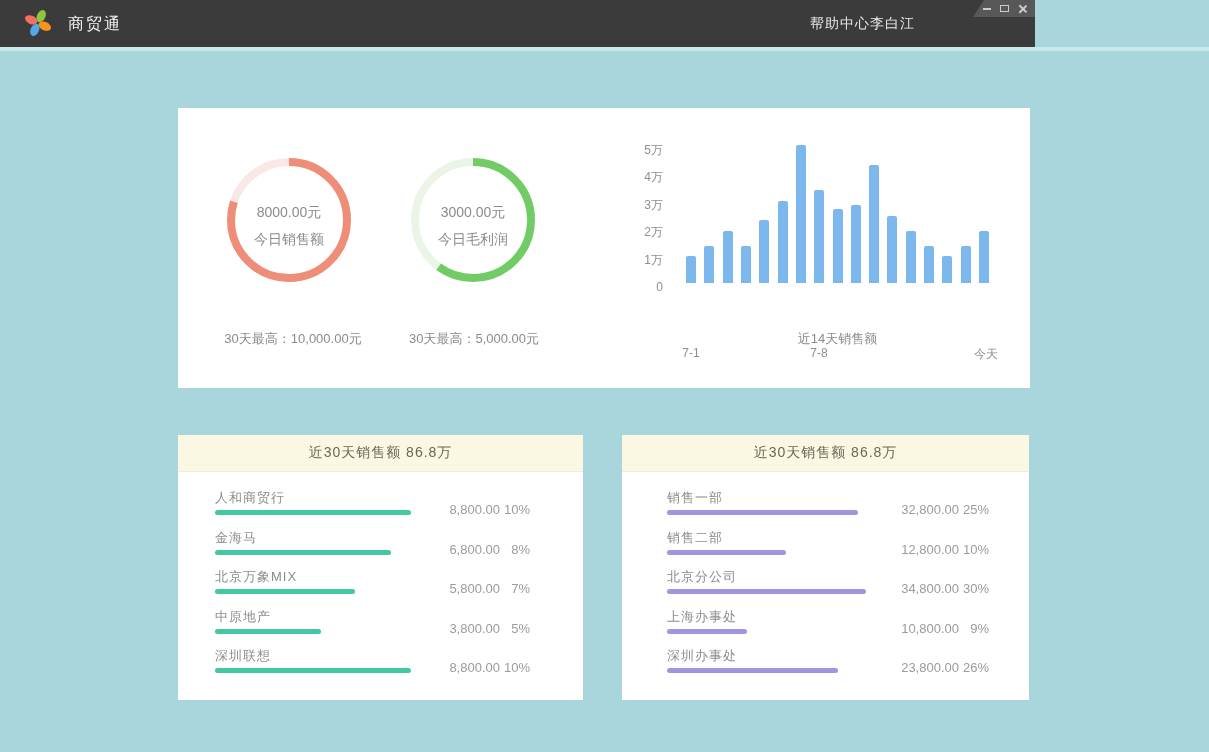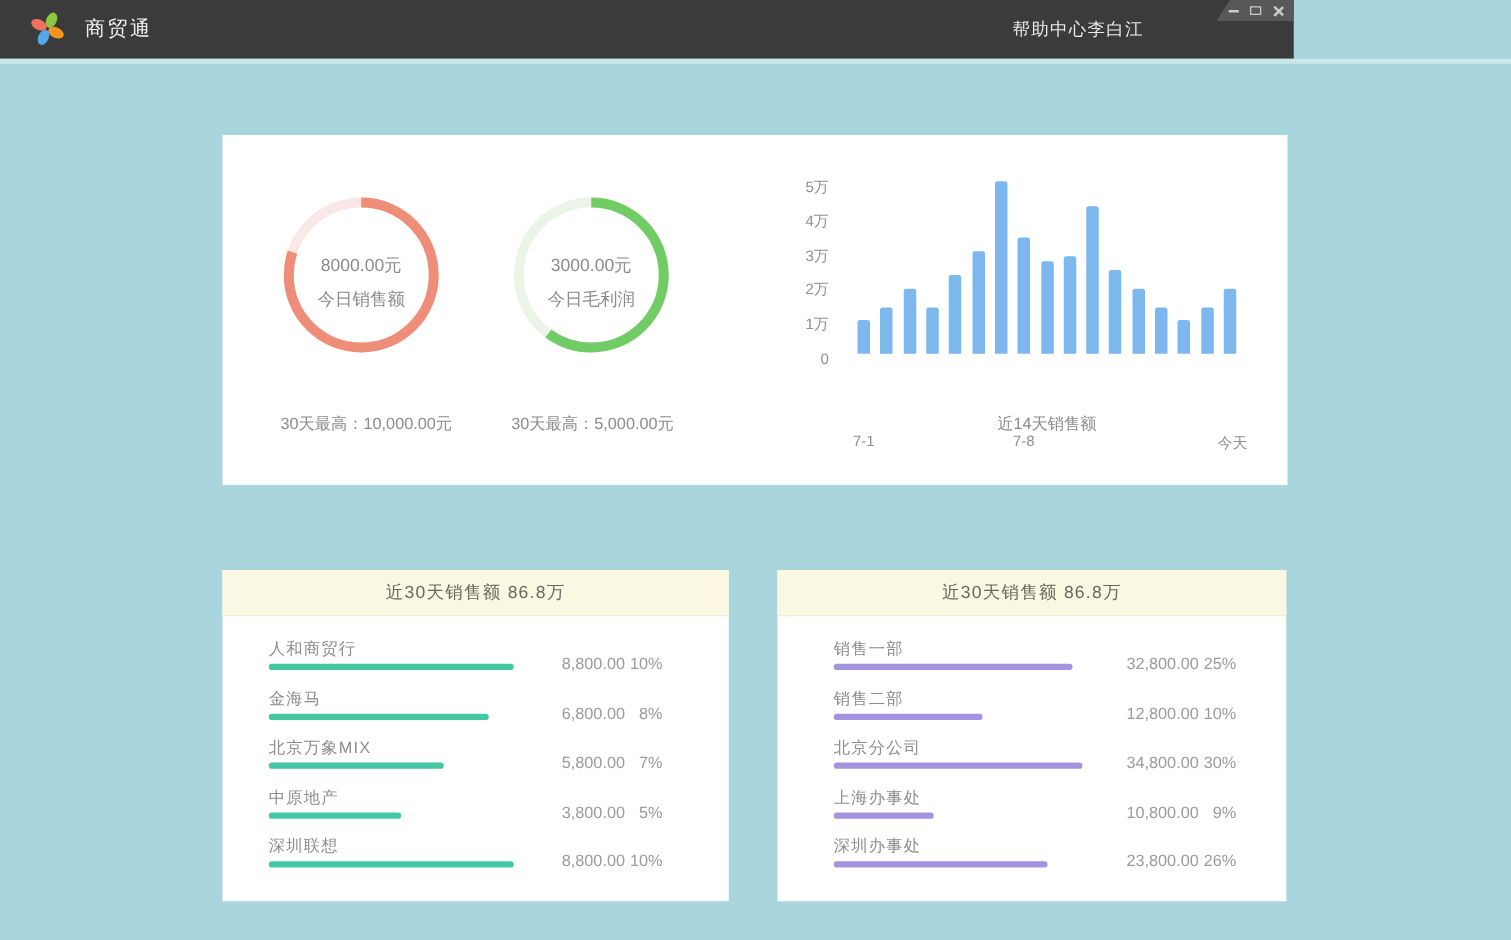--- a/index.html
+++ b/index.html
@@ -48,21 +48,21 @@
   .ytick { position:absolute; right:0; font-size:12px; color:#8f8f8f; transform:translateY(-50%); }
   .bars { position:absolute; left:508px; top:37px; width:303px; height:138px; display:flex; align-items:flex-end; justify-content:space-between; }
   .bar { width:10px; border-radius:2px 2px 0 0; }
   .xtick { position:absolute; top:190px; width:44px; text-align:center; font-size:12px; color:#8f8f8f;margin-top:48px; }
   .xt-0 { left:491px; }
   .xt-1 { left:619px; }
   .xt-2 { left:786px; }
   .chart-caption { position:absolute; left:508px; top:222px; width:303px; text-align:center; font-size:13px; color:#8b8b8b; }
 
   
-  .rank-card { position:absolute; top:456px; height:265px; background:#ffffff; }
+  .rank-card { position:absolute; top:435px; height:265px; background:#ffffff; }
   .rank-left  { left:178px; width:405px; }
   .rank-right { left:622px; width:407px; }
   .rank-header { height:37px; background:#faf8e2; border-bottom:1px solid #f0ecd6; display:flex; align-items:center; justify-content:center; font-size:14px; color:#69675a; letter-spacing:1px; }
   .rank-rows { position:absolute; left:37px; right:53px; top:54px; bottom:0; }
   .rank-right .rank-rows { left:45px; right:40px; }
   .rank-row { position:relative; height:39.5px; }
   .rank-name { position:absolute; left:0; top:0; font-size:13px; color:#8c8c8c; letter-spacing:1px; }
   .rank-bar { position:absolute; left:0; top:21px; height:5px; border-radius:2.5px; }
   .rank-val { position:absolute; right:0; top:13px; font-size:13px; color:#9b9b9b; display:flex; gap:0; }
   .rank-pct { min-width:30px; text-align:right; }

